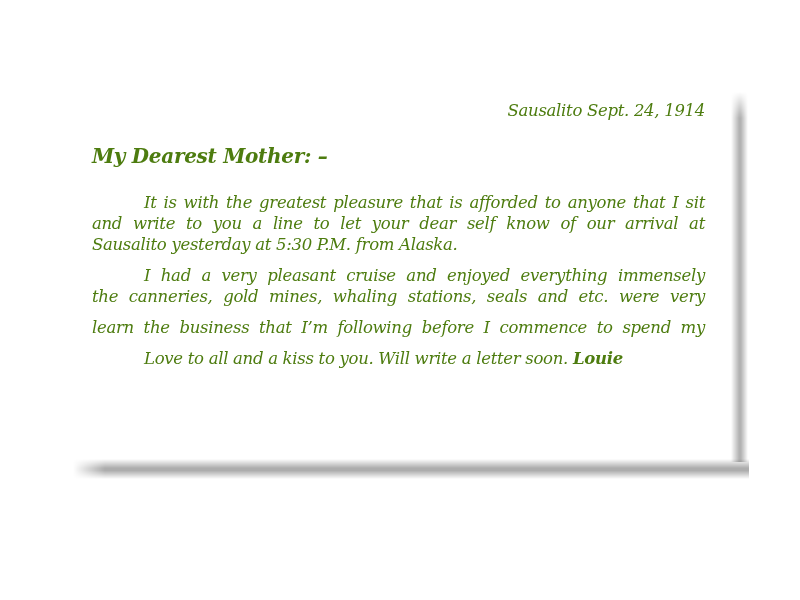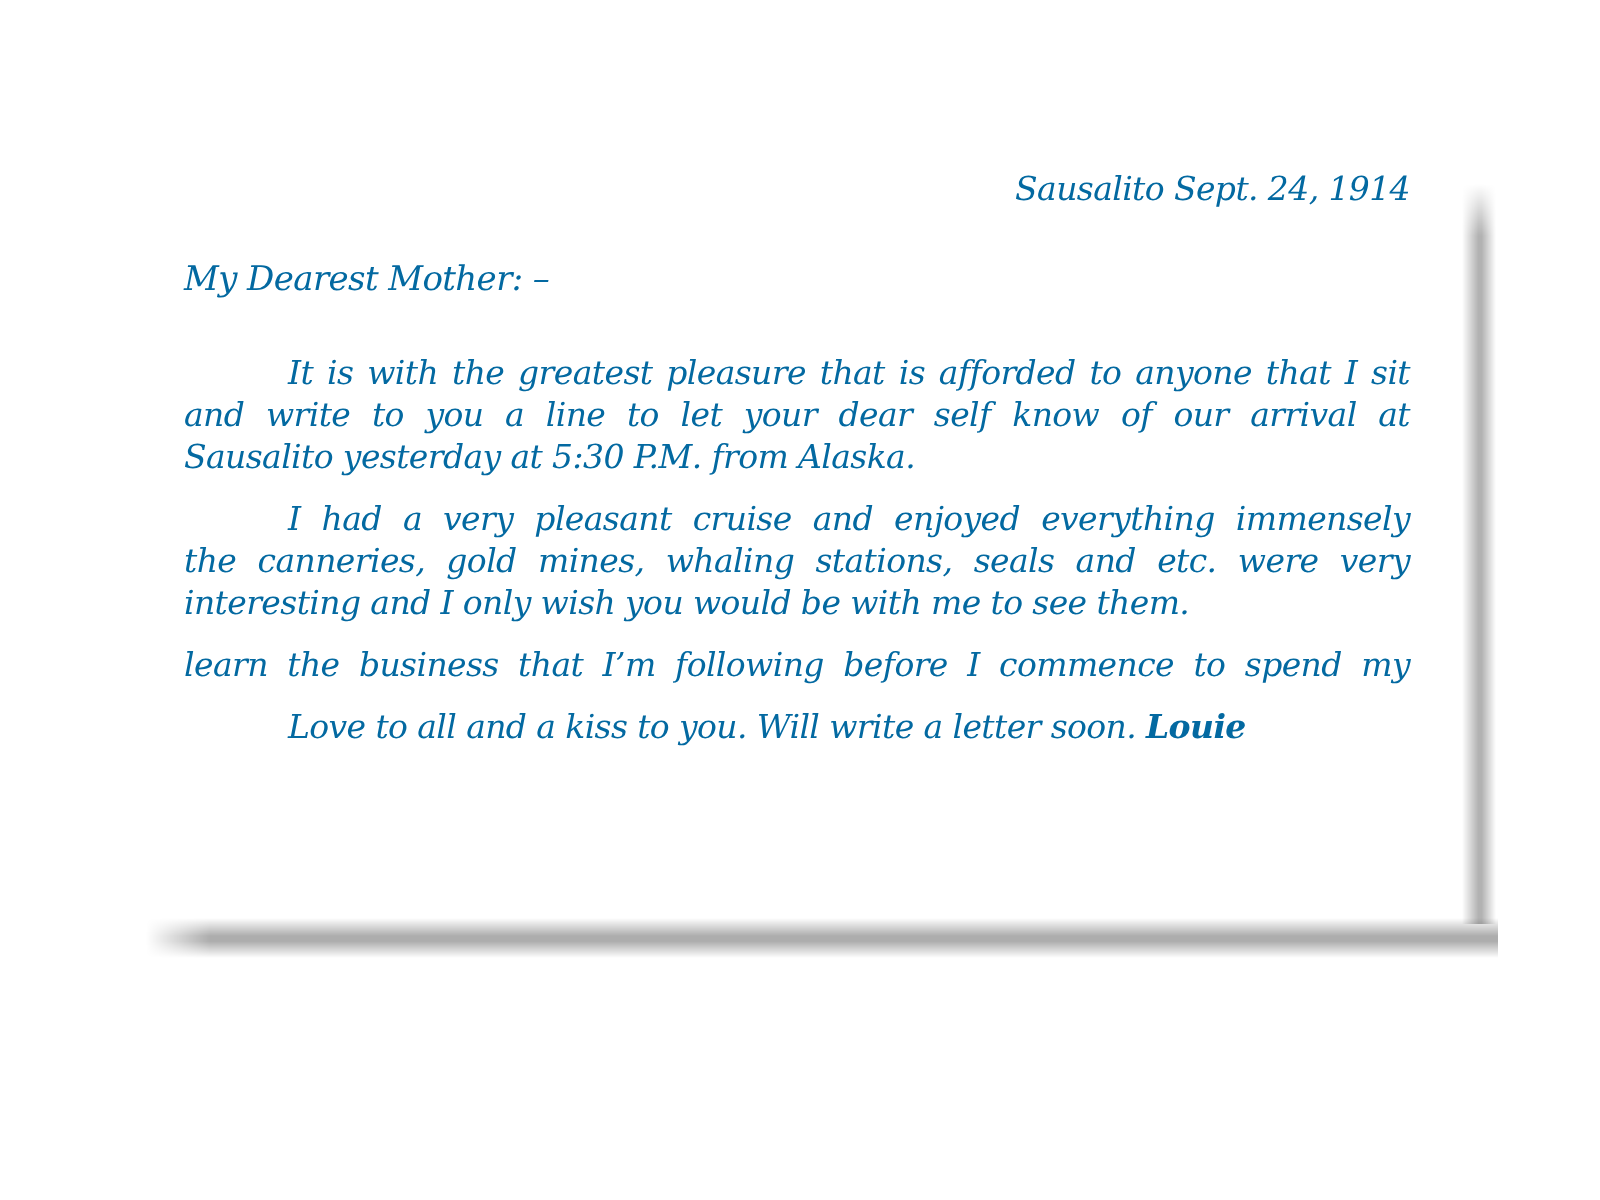--- a/index.html
+++ b/index.html
@@ -42,37 +42,37 @@
       rgba(0,0,0,0.32) 58%,
       rgba(0,0,0,0) 100%);
     -webkit-mask-image: linear-gradient(to right, rgba(0,0,0,0) 0px, #000 32px);
     mask-image: linear-gradient(to right, rgba(0,0,0,0) 0px, #000 32px);
   }
 
   
   .letter {
     position: absolute;
     left: 92px;
-    top: 84px;
+    top: 100px;
     width: 613px;
-    color: #0369a1;
+    color: #4d7c0f;
     font-family: "DejaVu Serif", "Liberation Serif", serif;
     font-style: italic;
     font-size: 16.5px;
     line-height: 21px;
     letter-spacing: -0.3px;
   }
   .dateline {
     text-align: right;
     white-space: nowrap;
     margin-bottom: 25px;
   }
   .salutation {
-    font-weight: normal;
-    font-size: 17px;
+    font-weight: bold;
+    font-size: 20px;
     white-space: nowrap;
     margin-bottom: 25px;
   }
   .para { margin: 0 0 10px 0; }
   .line {
     text-align: justify;
     text-align-last: justify;
     white-space: nowrap;
   }
   .line.first { text-indent: 52px; }
@@ -95,21 +95,20 @@
 
     <div class="para">
       <div class="line first">It is with the greatest pleasure that is afforded to anyone that I sit</div>
       <div class="line">and write to you a line to let your dear self know of our arrival at</div>
       <div class="line lastline">Sausalito yesterday at 5:30 P.M. from Alaska.</div>
     </div>
 
     <div class="para">
       <div class="line first">I had a very pleasant cruise and enjoyed everything immensely</div>
       <div class="line">the canneries, gold mines, whaling stations, seals and etc. were very</div>
-      <div class="line lastline">interesting and I only wish you would be with me to see them.</div>
     </div>
 
     <div class="para">
       <div class="line">learn the business that I’m following before I commence to spend my</div>
     </div>
 
 
     <div class="para">
       <div class="line first lastline">
         <span>Love to all and a kiss to you. Will write a letter soon.</span>

